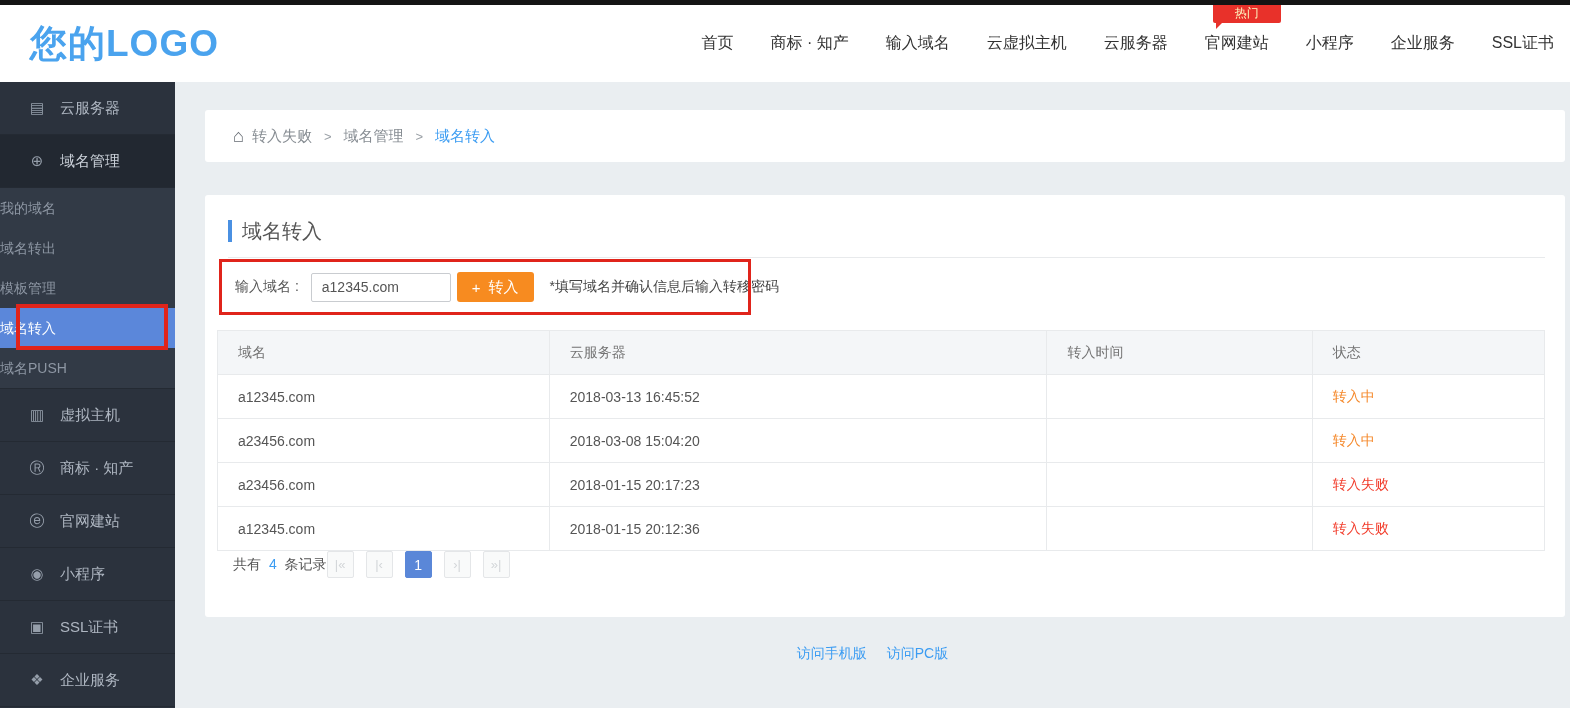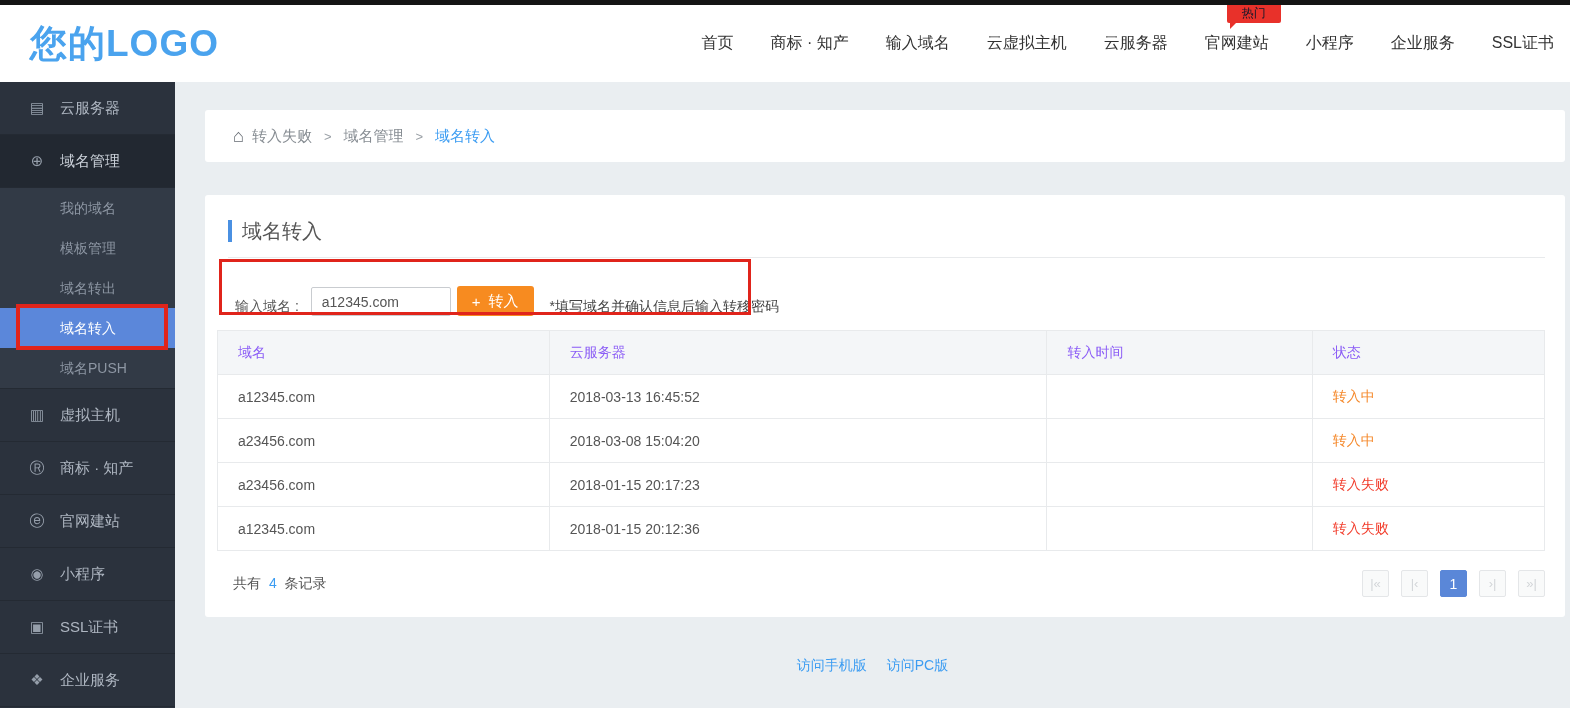--- a/index.html
+++ b/index.html
@@ -15,37 +15,37 @@
   .header {
     position:absolute; top:5px; left:0; width:100%; height:77px; background:#fff;
     display:flex; align-items:center; justify-content:space-between;
     padding:0 16px 0 30px; z-index:5;
   }
   .logo { font-size:37px; font-weight:bold; color:#4aa3ee; letter-spacing:1px; cursor:pointer; }
   .nav { display:flex; gap:37px; font-size:16px; color:#333; }
   .nav-item { cursor:pointer; position:relative; white-space:nowrap; padding:4px 0; }
   .hot-badge {
     position:absolute; top:-26px; right:-12px;
-    background:#e8312a; color:#0f172a; font-size:12px; line-height:1;
-    padding:4px 15px; border-radius:2px; white-space:nowrap;
+    background:#e8312a; color:#fef9c3; font-size:12px; line-height:1;
+    padding:4px 22px; border-radius:2px; white-space:nowrap;
   }
   .hot-badge::after {
     content:''; position:absolute; left:3px; bottom:-6px;
     border:4px solid transparent; border-top-color:#e8312a; border-left-color:#e8312a;
   }
   
   .sidebar { position:absolute; top:82px; left:0; width:175px; bottom:0; background:#2b323d; font-size:15px; z-index:4; }
   .side-item {
     height:53px; display:flex; align-items:center; gap:14px;
     padding-left:28px; color:#aeb6c1; border-bottom:1px solid #242a33; cursor:pointer;
   }
   .side-item .s-icon { width:18px; text-align:center; font-size:15px; color:#959eaa; }
   .side-item.active-section { background:#222831; color:#ccd2da; }
   .submenu { background:#323a46; border-bottom:1px solid #242a33; }
-  .submenu-item { height:40px; line-height:40px; padding-left:60px; font-size:14px; color:#8d96a3; cursor:pointer; }
+  .submenu-item { height:40px; line-height:40px; font-size:14px; color:#8d96a3; cursor:pointer; }
   .submenu-item.selected { background:#5b87da; color:#fff; }
   .annotation-sidebar {
     position:absolute; left:16px; top:222px; width:152px; height:46px;
     border:4px solid #e0241b; z-index:9; pointer-events:none;
   }
   
   .content { position:absolute; left:175px; top:82px; right:0; bottom:0; background:#eaeef1; }
   .breadcrumb-card {
     position:absolute; left:30px; right:5px; top:28px; height:52px; background:#fff; border-radius:3px;
     display:flex; align-items:center; padding-left:28px; font-size:15px; color:#878d93;
@@ -56,58 +56,58 @@
   .crumb.current { color:#3b9cf2; }
   
   .main-card {
     position:absolute; left:30px; right:5px; top:113px; height:422px;
     background:#fff; border-radius:3px; padding:0 20px 0 12px;
   }
   .card-title-row { margin:22px 0 0 11px; display:flex; align-items:center; gap:10px; height:28px; }
   .title-bar { width:4px; height:22px; background:#4a90e2; }
   .card-title { font-size:20px; color:#555; }
   .title-divider { margin:12px 0 0 11px; border-bottom:1px solid #e8eaec; }
-  .form-section { position:relative; height:58px; display:flex; align-items:flex-end; }
+  .form-section { position:relative; height:58px; display:flex; align-items:center; }
   .annotation-form {
     position:absolute; left:2px; top:1px; width:532px; height:56px;
     border:3px solid #e0241b; pointer-events:none; z-index:3;
   }
   .form-label { margin-left:18px; font-size:14px; color:#555; white-space:nowrap; }
   .domain-input {
     margin-left:12px; width:140px; height:29px; border:1px solid #c9ccd0; border-radius:2px;
     padding:0 10px; font-size:14px; color:#555; outline:none;
     font-family:"Liberation Sans","DejaVu Sans",sans-serif;
   }
   .submit-btn {
     margin-left:6px; height:30px; padding:0 15px; background:#f78b20; border:none; border-radius:3px;
     color:#fff; font-size:15px; display:flex; align-items:center; gap:8px; cursor:pointer;
     font-family:"Liberation Sans","DejaVu Sans",sans-serif;
   }
   .form-note { margin-left:16px; font-size:14px; color:#454545; }
   
   .data-table { width:100%; border-collapse:collapse; margin-top:14px; font-size:14px; color:#555; table-layout:fixed; }
   .data-table th, .data-table td { border:1px solid #e8eaec; text-align:left; padding-left:20px; font-weight:normal; }
-  .data-table th { height:44px; background:#f4f6f8; color:#8b5cf6; }
+  .data-table th { height:44px; background:#f4f6f8; color:#737373; }
   .data-table td { height:44px; }
   .col-domain { width:25%; } .col-added { width:37.5%; } .col-ttime { width:20%; } .col-status { width:17.5%; }
   .status-pending { color:#f5882a; }
   .status-failed { color:#f23d2c; }
   
-  .table-footer { display:flex; justify-content:space-between; align-items:center; margin-top:19px; padding-left:16px; }
+  .table-footer { display:flex; align-items:center; padding-left:16px; }
   .record-count { font-size:14px; color:#555; }
   .record-count .count-num { color:#3b9cf2; margin:0 4px; }
   .pagination { display:flex; gap:12px; }
   .page-btn {
     width:27px; height:27px; display:flex; align-items:center; justify-content:center;
     background:#f9fafa; border:1px solid #e4e6e8; border-radius:2px;
     color:#d3d6d9; font-size:13px; cursor:pointer; user-select:none;
   }
   .page-btn.active { background:#5a87d8; border-color:#5a87d8; color:#fff; font-size:14px; }
   
-  .bottom-links { position:absolute; left:0; right:0; top:575px; text-align:center; font-size:14px; }
+  .bottom-links { position:absolute; left:0; right:0; top:563px; text-align:center; font-size:14px; }
   .bottom-links a { color:#3b9cf2; text-decoration:none; margin:0 8px; cursor:pointer; }
 </style>
 </head>
 <body>
 
 <div class="top-strip"></div>
 
 <div class="header">
   <div class="logo">您的LOGO</div>
   <div class="nav">
@@ -130,22 +130,22 @@
   <div class="side-item">
     <span class="s-icon">▤</span>
     <span>云服务器</span>
   </div>
   <div class="side-item active-section">
     <span class="s-icon">⊕</span>
     <span>域名管理</span>
   </div>
   <div class="submenu">
     <div class="submenu-item">我的域名</div>
+    <div class="submenu-item">域名转出</div>
     <div class="submenu-item">模板管理</div>
-    <div class="submenu-item">域名转出</div>
     <div class="submenu-item selected">域名转入</div>
     <div class="submenu-item">域名PUSH</div>
   </div>
   <div class="side-item">
     <span class="s-icon">▥</span>
     <span>虚拟主机</span>
   </div>
   <div class="side-item">
     <span class="s-icon">Ⓡ</span>
     <span>商标 · 知产</span>

